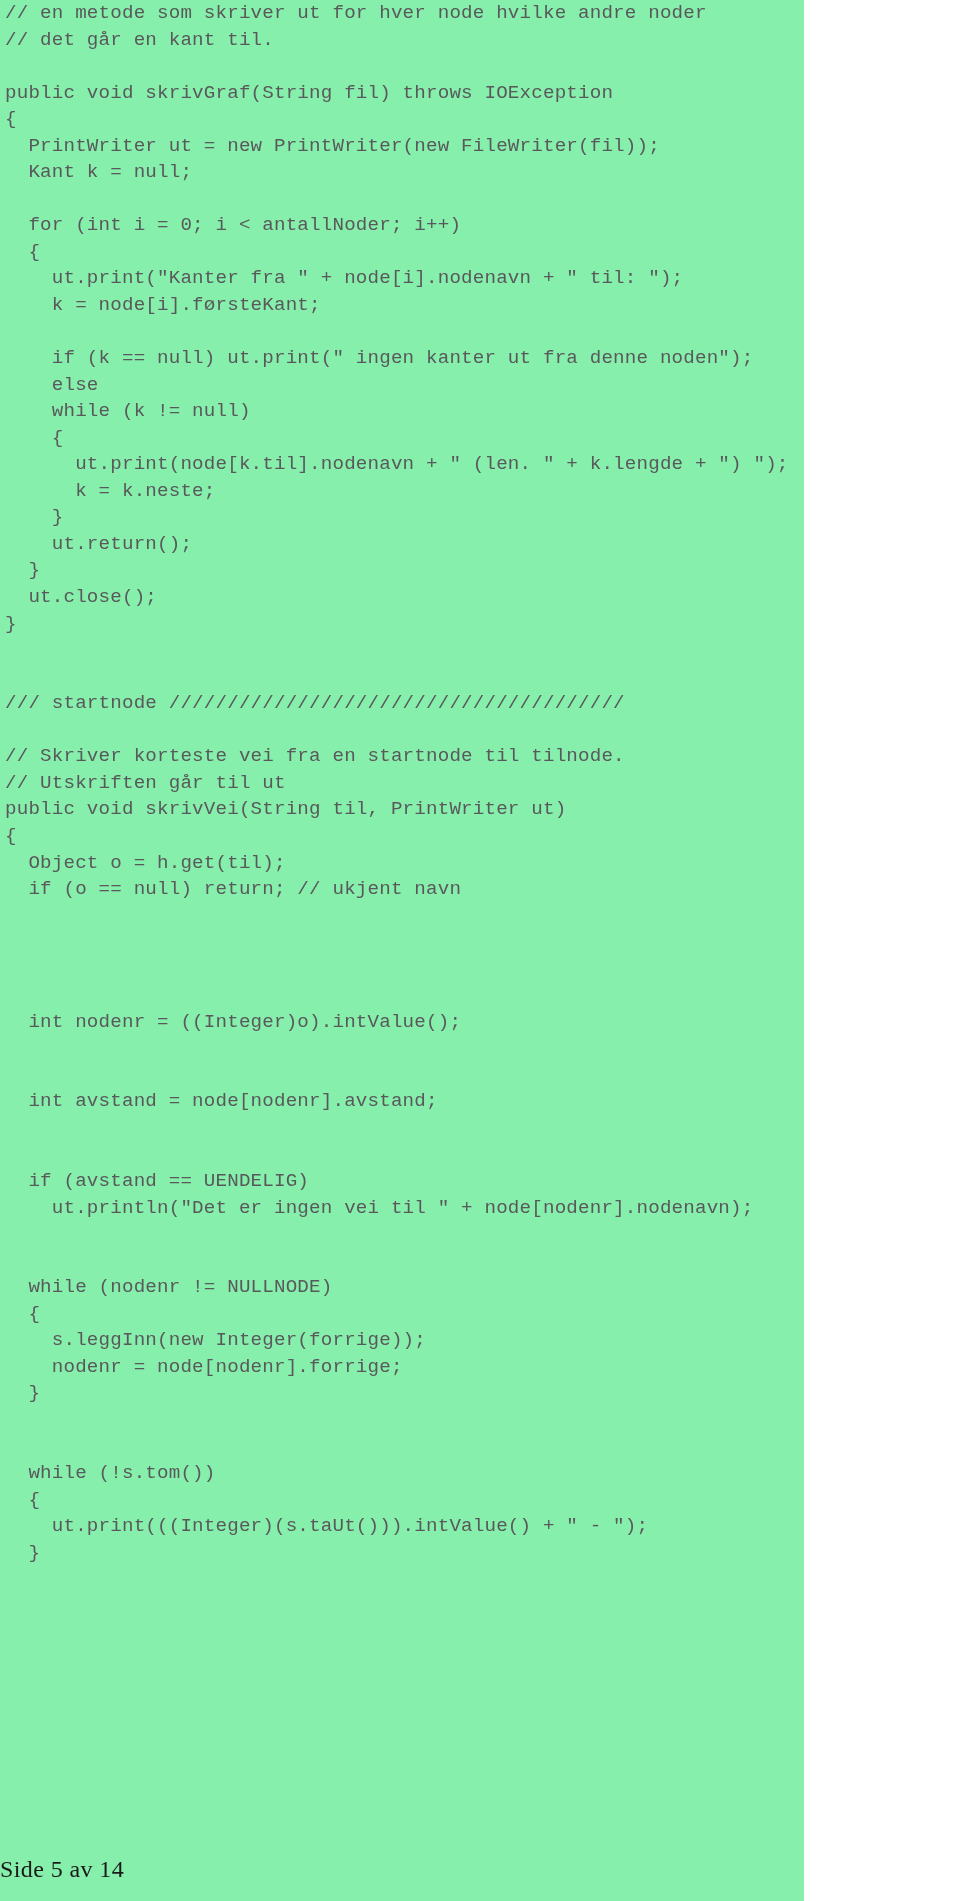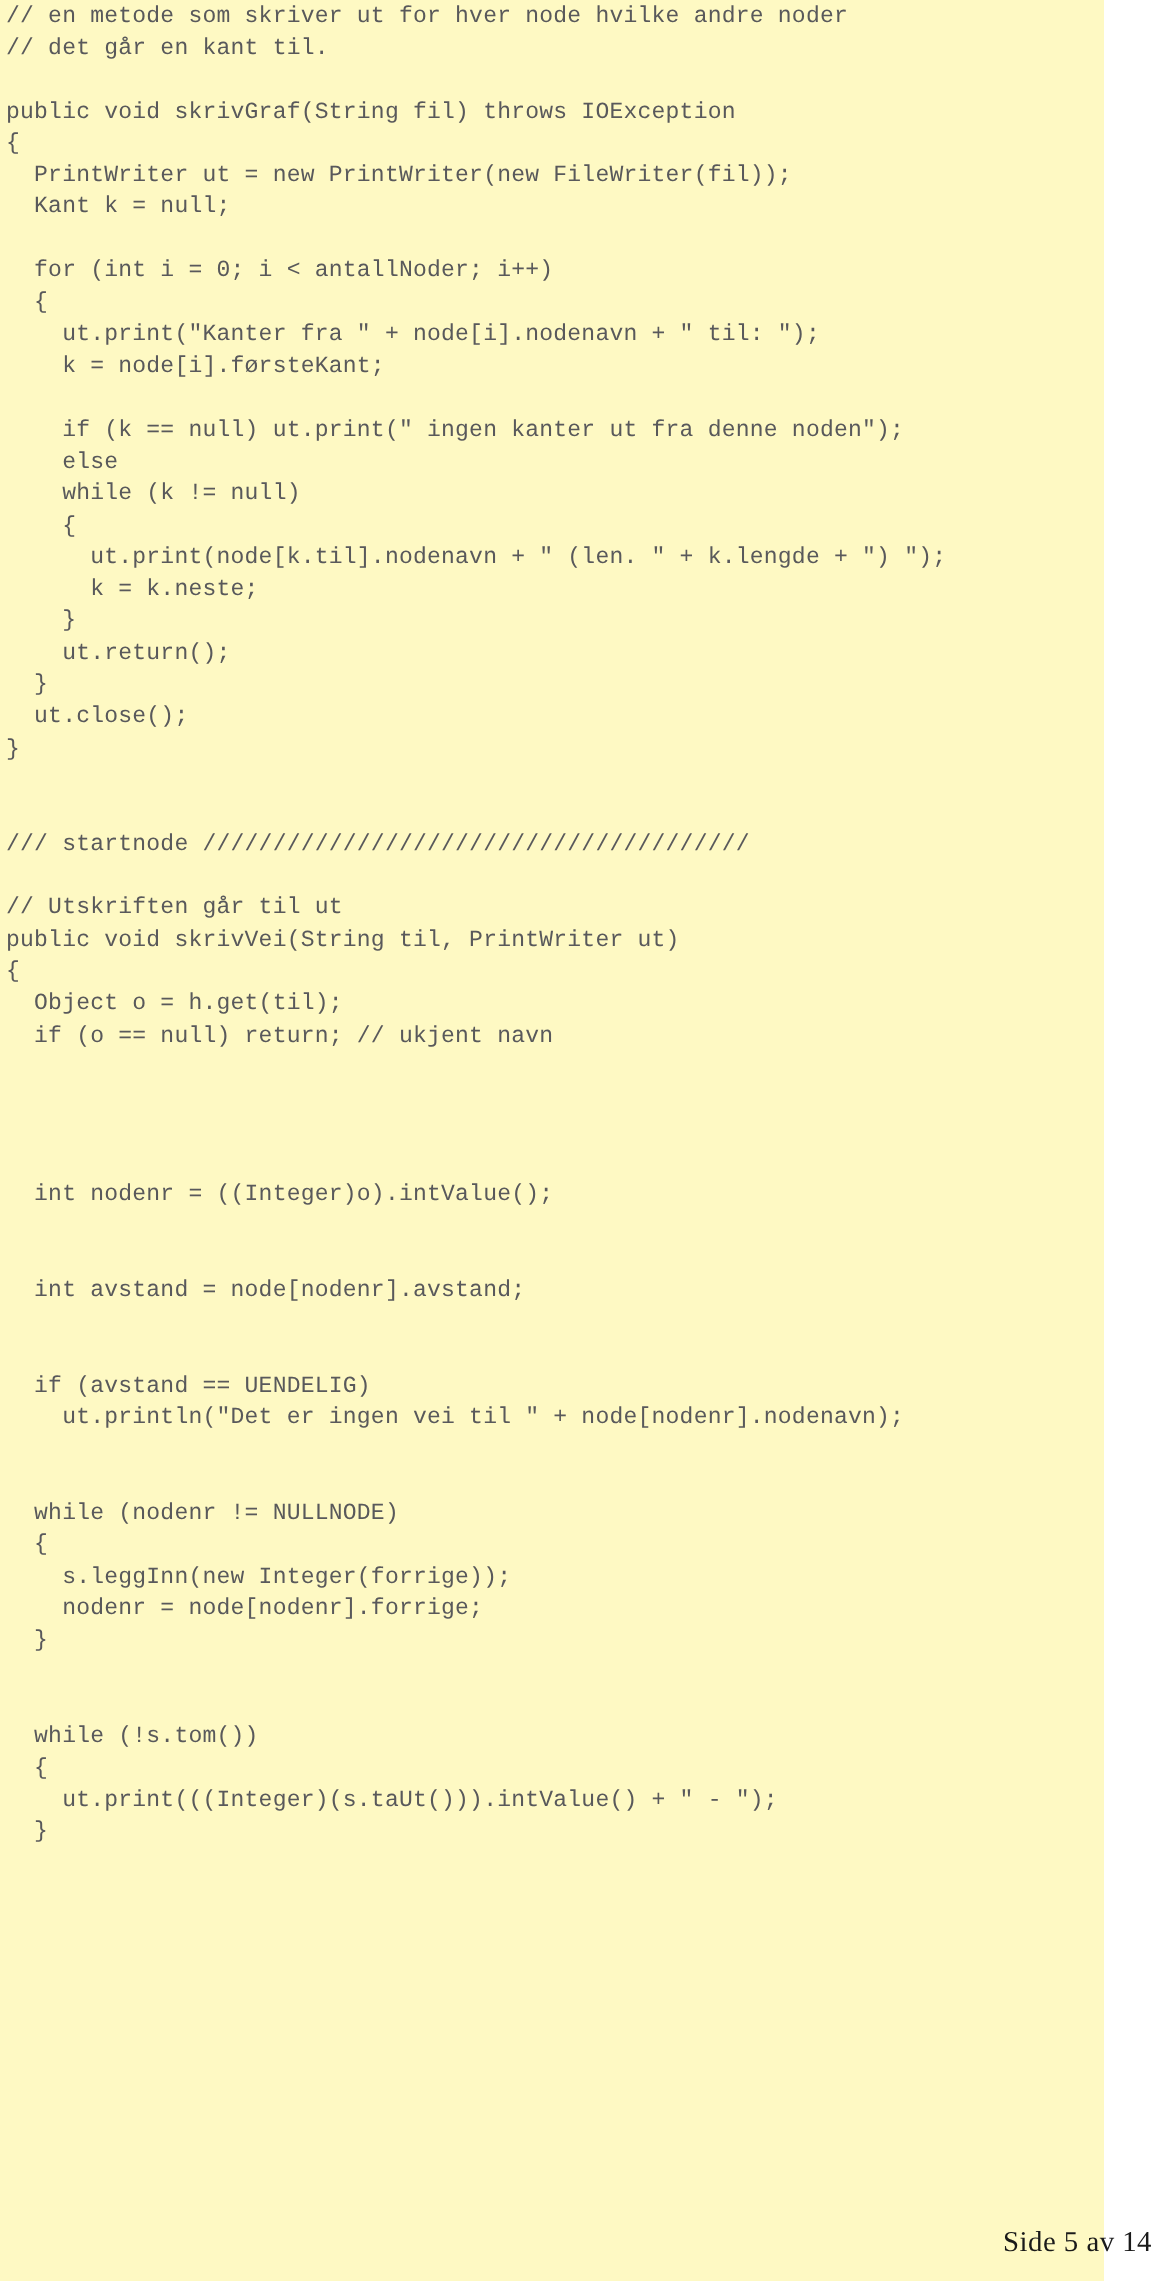--- a/index.html
+++ b/index.html
@@ -12,23 +12,23 @@
     height: 1901px;
     position: relative;
     overflow: hidden;
     font-family: "Liberation Mono", "DejaVu Sans Mono", monospace;
   }
 
   #page {
     position: absolute;
     left: 0;
     top: 0;
-    width: 920px;
+    width: 804px;
     height: 1901px;
-    background: #fef9c3;
+    background: #86efac;
   }
 
   #code-block {
     position: absolute;
     left: 5px;
     top: 0px;
     width: 950px;
   }
 
   .code-line {
@@ -45,21 +45,21 @@
 
   .code-line.blank {
     color: transparent;
   }
 
   #footer {
     position: absolute;
     left: 0;
     top: 1854px;
     width: 960px;
-    text-align: right;
+    text-align: left;
   }
 
   #footer .page-label {
     font-family: "Liberation Serif", "DejaVu Serif", serif;
     font-size: 24px;
     line-height: 30px;
     color: #1a1a1a;
     letter-spacing: 0.4px;
     white-space: pre;
   }
@@ -91,20 +91,21 @@
       <div class="code-line">      k = k.neste;</div>
       <div class="code-line">    }</div>
       <div class="code-line">    ut.return();</div>
       <div class="code-line">  }</div>
       <div class="code-line">  ut.close();</div>
       <div class="code-line">}</div>
       <div class="code-line blank"></div>
       <div class="code-line blank"></div>
       <div class="code-line">/// startnode ///////////////////////////////////////</div>
       <div class="code-line blank"></div>
+      <div class="code-line">// Skriver korteste vei fra en startnode til tilnode.</div>
       <div class="code-line">// Utskriften går til ut</div>
       <div class="code-line">public void skrivVei(String til, PrintWriter ut)</div>
       <div class="code-line">{</div>
       <div class="code-line">  Object o = h.get(til);</div>
       <div class="code-line">  if (o == null) return; // ukjent navn</div>
       <div class="code-line blank"></div>
       <div class="code-line blank"></div>
       <div class="code-line blank"></div>
       <div class="code-line blank"></div>
       <div class="code-line">  int nodenr = ((Integer)o).intValue();</div>

